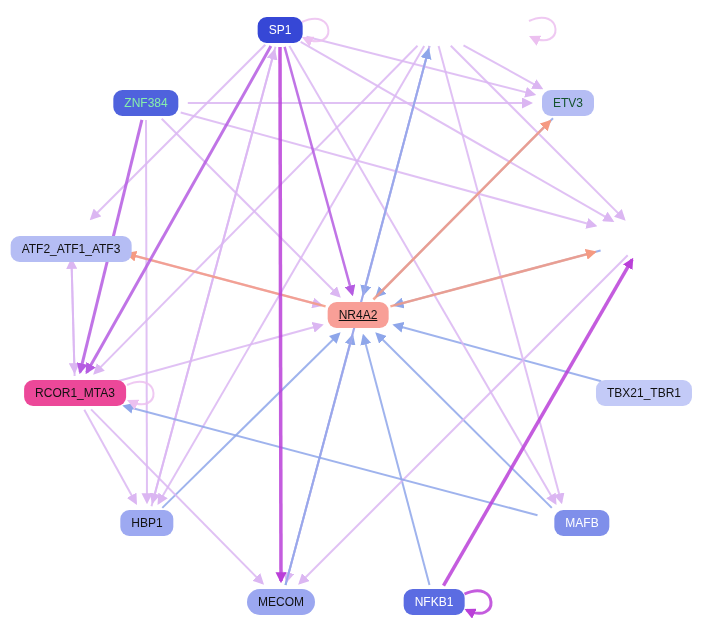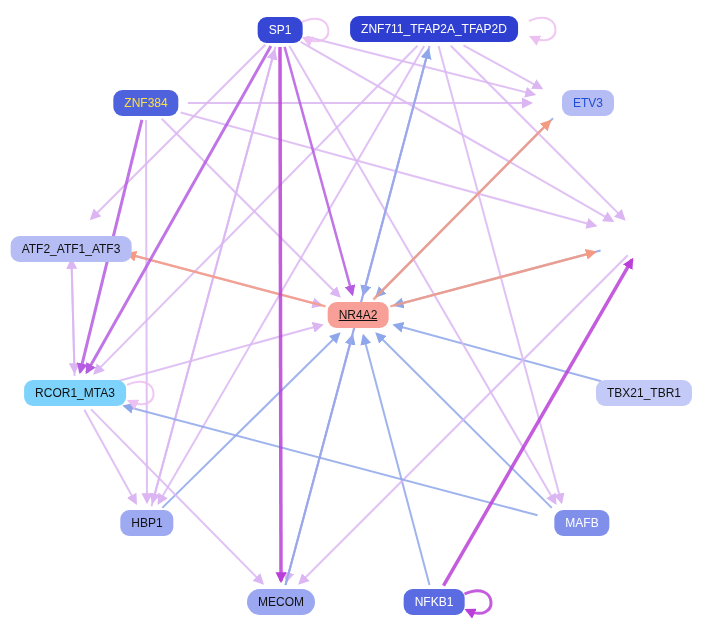--- a/index.html
+++ b/index.html
@@ -103,25 +103,24 @@
       <path d="M 390.4 306.4 L 594.7 252.1" fill="none" stroke="#f59a82" stroke-width="2.5" stroke-opacity="0.85" marker-end="url(#arrow-salmon)"></path>
       <path d="M 325.6 306.4 L 127.4 253.9" fill="none" stroke="#f59a82" stroke-width="2.5" stroke-opacity="0.85" marker-end="url(#arrow-salmon)"></path>
       <path d="M 270.9 46.1 L 86.7 372.4" fill="none" stroke="#b55ce2" stroke-width="3" stroke-opacity="0.85" marker-end="url(#arrow-purple)"></path>
       <path d="M 141.9 119.9 L 80.1 372.1" fill="none" stroke="#b55ce2" stroke-width="3" stroke-opacity="0.85" marker-end="url(#arrow-purple)"></path>
       <path d="M 464.5 594 C 498.5 578, 500.5 626, 466.5 610" fill="none" stroke="#ba3fd8" stroke-width="3" stroke-opacity="0.85" marker-end="url(#arrow-magenta)"></path>
       <path d="M 280.0 47.0 L 281.0 581.0" fill="none" stroke="#ba3fd8" stroke-width="3.5" stroke-opacity="0.85" marker-end="url(#arrow-magenta)"></path>
       <path d="M 443.5 585.6 L 632.1 259.6" fill="none" stroke="#ba3fd8" stroke-width="3.5" stroke-opacity="0.85" marker-end="url(#arrow-magenta)"></path>
     </svg>
   <div id="node-layer">
       <div class="node" style="left: 280px; top: 30px; background: rgb(54, 71, 214); color: rgb(255, 255, 255);">SP1</div>
-      <div class="node" style="left: 434px; top: 29px; background: rgb(46, 62, 208); color: rgb(255, 255, 255);">ZNF711_TFAP2A_TFAP2D</div>
-      <div class="node" style="left: 146px; top: 103px; background: rgb(79, 98, 221); color: #fde047;">ZNF384</div>
-      <div class="node" style="left: 588px; top: 103px; background: rgb(181, 189, 244); color: #1d4ed8;">ETV3</div>
+      <div class="node" style="left: 146px; top: 103px; background: rgb(79, 98, 221); color: #86efac;">ZNF384</div>
+      <div class="node" style="left: 568px; top: 103px; background: rgb(181, 189, 244); color: #14532d;">ETV3</div>
       <div class="node" style="left: 71px; top: 239px; background: rgb(181, 189, 244); color: rgb(17, 17, 17); margin-top: 10px;">ATF2_ATF1_ATF3</div>
       <div class="node" style="left: 358px; top: 315px; background: rgb(248, 159, 151); color: rgb(17, 17, 17); text-decoration: underline;">NR4A2</div>
-      <div class="node" style="left: 75px; top: 393px; background: #7dd3fc; color: rgb(17, 17, 17);">RCOR1_MTA3</div>
+      <div class="node" style="left: 75px; top: 393px; background: #ec4899; color: rgb(17, 17, 17);">RCOR1_MTA3</div>
       <div class="node" style="left: 644px; top: 393px; background: rgb(195, 202, 247); color: rgb(17, 17, 17);">TBX21_TBR1</div>
       <div class="node" style="left: 147px; top: 523px; background: rgb(157, 169, 241); color: rgb(17, 17, 17); text-align: center;">HBP1</div>
       <div class="node" style="left: 567px; top: 523px; background: rgb(127, 143, 234); color: rgb(255, 255, 255); margin-left: 15px;">MAFB</div>
       <div class="node" style="left: 281px; top: 602px; background: rgb(155, 167, 240); color: rgb(17, 17, 17); border-radius: 13px;">MECOM</div>
       <div class="node" style="left: 434px; top: 602px; background: rgb(91, 108, 226); color: rgb(255, 255, 255);">NFKB1</div>
     </div>
 </div>
 
 </body></html>

